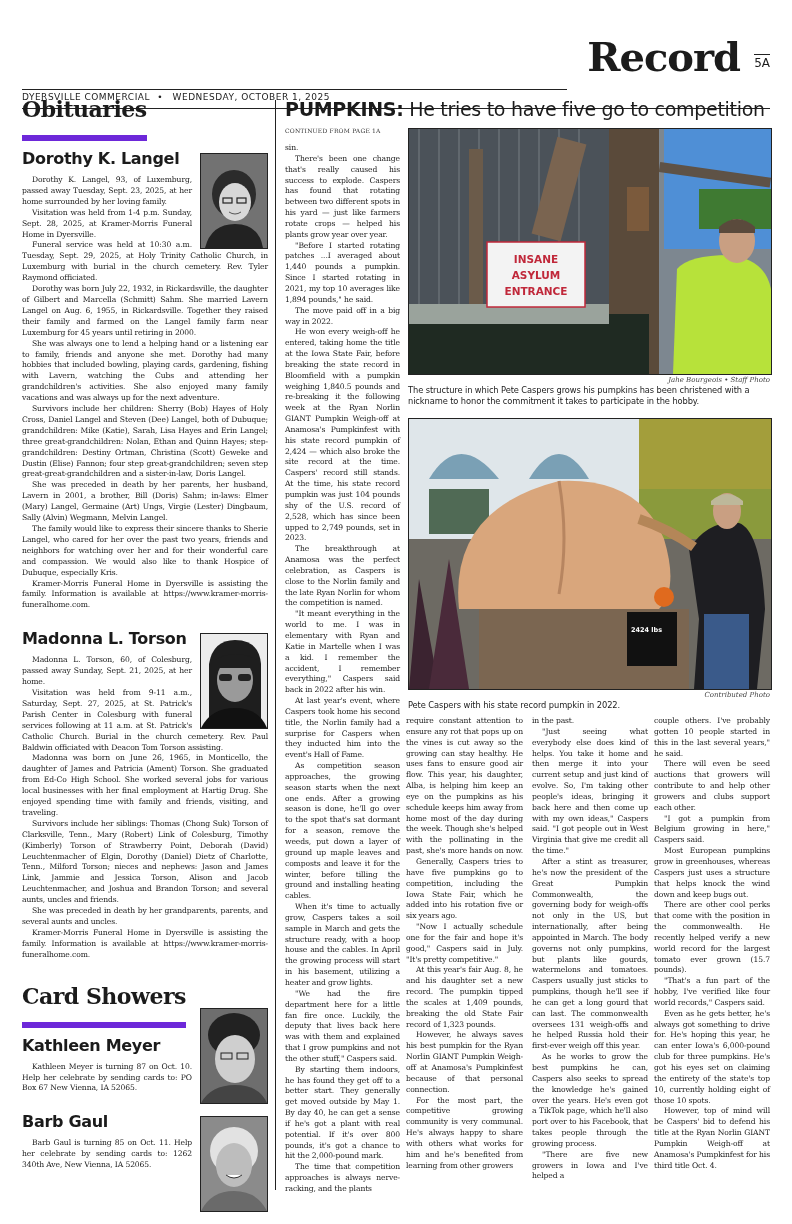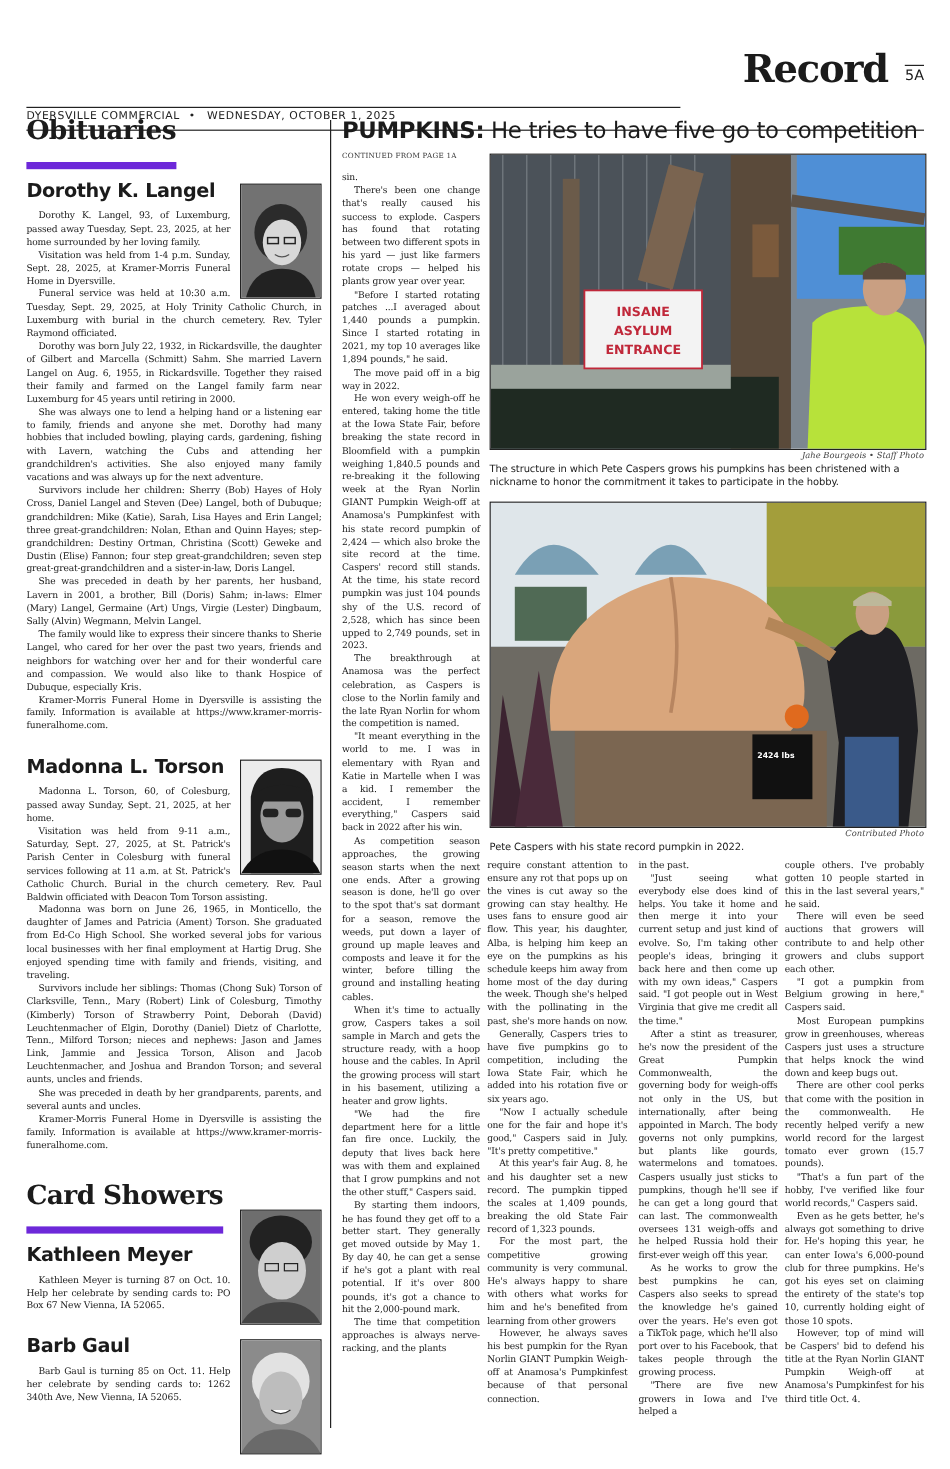--- a/index.html
+++ b/index.html
@@ -1,21 +1,21 @@
 <!DOCTYPE html>
 <html><head>
 <meta charset="utf-8">
 <style>
   html, body { margin: 0; padding: 0; background: #fff; }
   body { width: 792px; height: 1224px; position: relative; overflow: hidden; color: #1b1b1b; font-family: "DejaVu Serif", serif; }
   .masthead { position: absolute; left: 22px; top: 30px; width: 748px; height: 90px; }
   .mast-rule-top { position: absolute; left: 0; top: 59px; width: 545px; height: 1px; background: #222; }
   .mast-left { position: absolute; left: 0; top: 62px; font-family: "DejaVu Sans", sans-serif; font-size: 9px; letter-spacing: 0.5px; color: #222; white-space: nowrap; }
   .mast-left .sep { margin: 0 6px 0 4px; }
-  .mast-title { position: absolute; right: 30px; top: 2px; font-family: "DejaVu Serif", serif; font-weight: bold; font-size: 32px; line-height: 50px; color: #1b1b1b; letter-spacing: -1px; }
+  .mast-title { position: absolute; right: 30px; top: 2px; font-family: "DejaVu Serif", serif; font-weight: bold; font-size: 40px; line-height: 50px; color: #1b1b1b; letter-spacing: -1px; }
   .mast-page { position: absolute; right: 0; top: 24px; font-family: "DejaVu Sans", sans-serif; font-weight: normal; font-size: 12px; border-top: 1px solid #222; padding-top: 1px; }
   .mast-rule-bot { position: absolute; left: 0; top: 78px; width: 748px; height: 1px; background: #222; }
 
   .col-left { position: absolute; left: 22px; top: 96px; width: 246px; }
   .vrule { position: absolute; left: 275px; top: 100px; width: 1px; height: 1090px; background: #222; }
   .section-head { font-family: "DejaVu Serif", serif; font-size: 22px; line-height: 26px; letter-spacing: -0.5px; display: inline-block; border-bottom: 6px solid #6d28d9; padding-bottom: 13px; margin: 0; }
   .obit { position: relative; }
   .obit h2 { font-family: "DejaVu Sans", sans-serif; font-weight: bold; font-size: 16px; line-height: 20px; margin: 8px 0 6px 0; letter-spacing: -0.3px; }
   .obit .photo { float: right; width: 66px; margin: -22px 0 2px 8px; border: 1px solid #222; }
   .obit p { margin: 0; text-indent: 10px; font-size: 7.6px; line-height: 10.9px; text-align: justify; hyphens: auto; letter-spacing: -0.1px; }
@@ -195,33 +195,34 @@
 <div class="caption" style="top:700px; width:auto;">Pete Caspers with his state record pumpkin in 2022.</div>
 
 <div class="art-col c1">
     <p class="cont">sin.</p>
     <p>There's been one change that's really caused his success to explode. Caspers has found that rotating between two different spots in his yard — just like farmers rotate crops — helped his plants grow year over year.</p>
     <p>"Before I started rotating patches ...I averaged about 1,440 pounds a pumpkin. Since I started rotating in 2021, my top 10 averages like 1,894 pounds," he said.</p>
     <p>The move paid off in a big way in 2022.</p>
     <p>He won every weigh-off he entered, taking home the title at the Iowa State Fair, before breaking the state record in Bloomfield with a pumpkin weighing 1,840.5 pounds and re-breaking it the following week at the Ryan Norlin GIANT Pumpkin Weigh-off at Anamosa's Pumpkinfest with his state record pumpkin of 2,424 — which also broke the site record at the time. Caspers' record still stands. At the time, his state record pumpkin was just 104 pounds shy of the U.S. record of 2,528, which has since been upped to 2,749 pounds, set in 2023.</p>
     <p>The breakthrough at Anamosa was the perfect celebration, as Caspers is close to the Norlin family and the late Ryan Norlin for whom the competition is named.</p>
     <p>"It meant everything in the world to me. I was in elementary with Ryan and Katie in Martelle when I was a kid. I remember the accident, I remember everything," Caspers said back in 2022 after his win.</p>
+    <p>At last year's event, where Caspers took home his second title, the Norlin family had a surprise for Caspers when they inducted him into the event's Hall of Fame.</p>
     <p>As competition season approaches, the growing season starts when the next one ends. After a growing season is done, he'll go over to the spot that's sat dormant for a season, remove the weeds, put down a layer of ground up maple leaves and composts and leave it for the winter, before tilling the ground and installing heating cables.</p>
     <p>When it's time to actually grow, Caspers takes a soil sample in March and gets the structure ready, with a hoop house and the cables. In April the growing process will start in his basement, utilizing a heater and grow lights.</p>
     <p>"We had the fire department here for a little fan fire once. Luckily, the deputy that lives back here was with them and explained that I grow pumpkins and not the other stuff," Caspers said.</p>
     <p>By starting them indoors, he has found they get off to a better start. They generally get moved outside by May 1. By day 40, he can get a sense if he's got a plant with real potential. If it's over 800 pounds, it's got a chance to hit the 2,000-pound mark.</p>
     <p>The time that competition approaches is always nerve-racking, and the plants</p>
   </div>
 <div class="art-col c2" style="top:716px;">
     <p class="cont">require constant attention to ensure any rot that pops up on the vines is cut away so the growing can stay healthy. He uses fans to ensure good air flow. This year, his daughter, Alba, is helping him keep an eye on the pumpkins as his schedule keeps him away from home most of the day during the week. Though she's helped with the pollinating in the past, she's more hands on now.</p>
     <p>Generally, Caspers tries to have five pumpkins go to competition, including the Iowa State Fair, which he added into his rotation five or six years ago.</p>
     <p>"Now I actually schedule one for the fair and hope it's good," Caspers said in July. "It's pretty competitive."</p>
     <p>At this year's fair Aug. 8, he and his daughter set a new record. The pumpkin tipped the scales at 1,409 pounds, breaking the old State Fair record of 1,323 pounds.</p>
+    <p>However, he always saves his best pumpkin for the Ryan Norlin GIANT Pumpkin Weigh-off at Anamosa's Pumpkinfest because of that personal connection.</p>
     <p>For the most part, the competitive growing community is very communal. He's always happy to share with others what works for him and he's benefited from learning from other growers</p>
-    <p>However, he always saves his best pumpkin for the Ryan Norlin GIANT Pumpkin Weigh-off at Anamosa's Pumpkinfest because of that personal connection.</p>
   </div>
 <div class="art-col c3" style="top:716px;">
     <p class="cont">in the past.</p>
     <p>"Just seeing what everybody else does kind of helps. You take it home and then merge it into your current setup and just kind of evolve. So, I'm taking other people's ideas, bringing it back here and then come up with my own ideas," Caspers said. "I got people out in West Virginia that give me credit all the time."</p>
     <p>After a stint as treasurer, he's now the president of the Great Pumpkin Commonwealth, the governing body for weigh-offs not only in the US, but internationally, after being appointed in March. The body governs not only pumpkins, but plants like gourds, watermelons and tomatoes. Caspers usually just sticks to pumpkins, though he'll see if he can get a long gourd that can last. The commonwealth oversees 131 weigh-offs and he helped Russia hold their first-ever weigh off this year.</p>
     <p>As he works to grow the best pumpkins he can, Caspers also seeks to spread the knowledge he's gained over the years. He's even got a TikTok page, which he'll also port over to his Facebook, that takes people through the growing process.</p>
     <p>"There are five new growers in Iowa and I've helped a</p>
   </div>
 <div class="art-col c4" style="top:716px;">
     <p class="cont">couple others. I've probably gotten 10 people started in this in the last several years," he said.</p>

